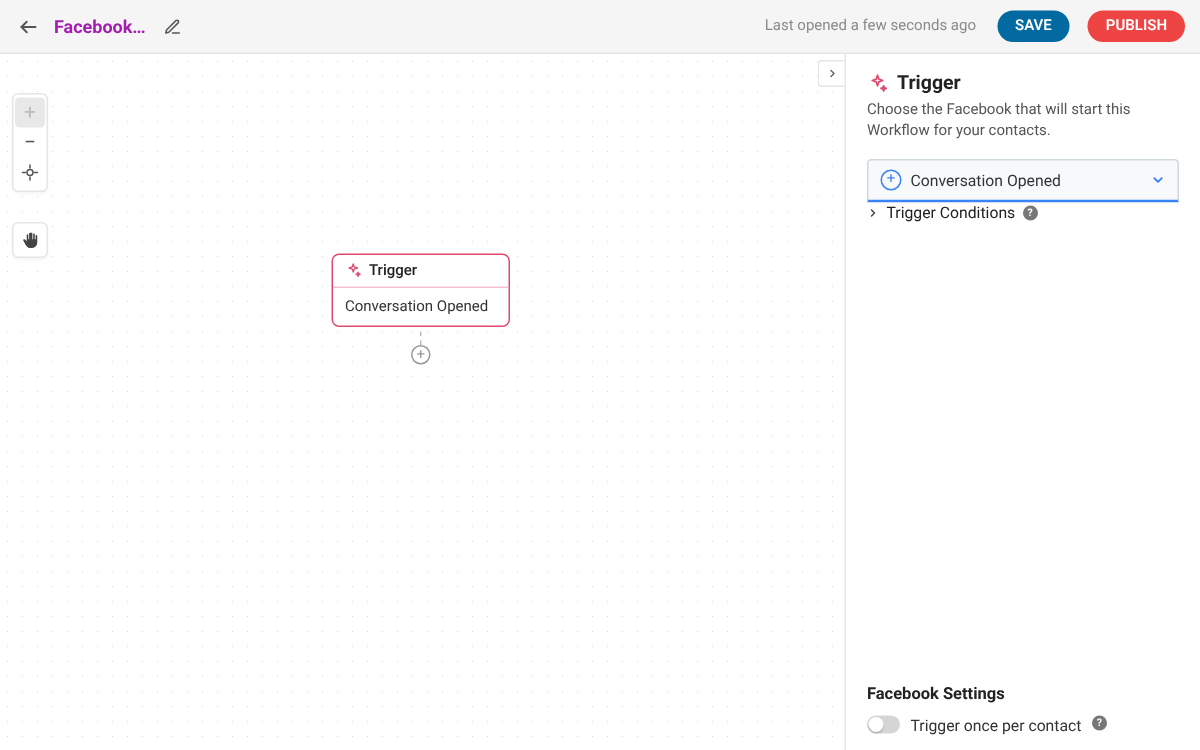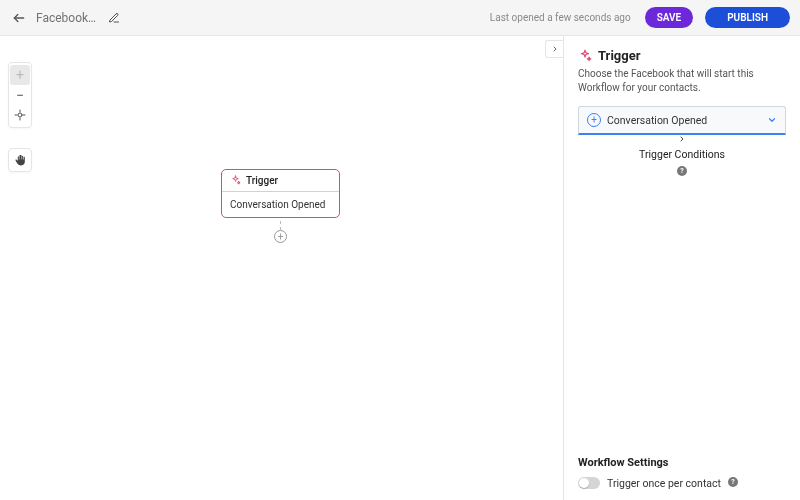--- a/index.html
+++ b/index.html
@@ -1,26 +1,26 @@
 <!DOCTYPE html>
 <html><head>
 <meta charset="utf-8">
 <style>
   * { box-sizing: border-box; margin: 0; padding: 0; font-family: -apple-system, BlinkMacSystemFont, "Segoe UI", Roboto, sans-serif; }
   body { width: 800px; height: 500px; overflow: hidden; background: #fff; }
 
   
   .hdr { height: 36px; background: #f5f5f5; border-bottom: 1px solid #e5e5e5; display: flex; align-items: center; padding: 0 10px; gap: 8px; }
   .hdr .back { width: 18px; height: 18px; display:flex; align-items:center; justify-content:center; cursor:pointer; color:#555; }
-  .hdr .title { font-size: 12px; font-weight: 400; color: #737373; }
+  .hdr .title { font-size: 12px; font-weight: 700; color: #a21caf; }
   .hdr .pencil { width: 16px; height: 16px; display:flex; align-items:center; justify-content:center; cursor:pointer; color:#555; margin-left:2px; }
   .hdr .spacer { flex:1; }
   .hdr .updated { font-size: 10px; color: #8a8a8a; margin-right: 6px; }
-  .btn-save { background:#6d28d9; color:#fff; font-size:10px; font-weight:600; border:none; padding:5px 12px; border-radius: 13px; cursor:pointer; margin-right:4px; }
-  .btn-publish { background:#1d4ed8; color:#fff; font-size:10px; font-weight:600; border:none; padding:5px 22px; border-radius: 13px; cursor:pointer; }
+  .btn-save { background:#0369a1; color:#fff; font-size:10px; font-weight:600; border:none; padding:5px 12px; border-radius: 13px; cursor:pointer; margin-right:4px; }
+  .btn-publish { background:#ef4444; color:#fff; font-size:10px; font-weight:600; border:none; padding:5px 12px; border-radius: 13px; cursor:pointer; }
 
   
   .body { display:flex; height: calc(500px - 36px); }
   .canvas-wrap { position:relative; flex:1; background-image: radial-gradient(#d9d9d9 0.6px, transparent 0.6px); background-size: 10px 10px; background-position: 0 0; border-right:1px solid #e5e5e5; overflow:hidden; }
 
   
   .tool-rail { position:absolute; left:8px; top:26px; width:24px; background:#fff; border:1px solid #e5e5e5; border-radius:4px; display:flex; flex-direction:column; align-items:center; padding:2px 0; box-shadow:0 1px 2px rgba(0,0,0,0.04); }
   .tool-rail .tool { width:20px; height:20px; display:flex; align-items:center; justify-content:center; cursor:pointer; color:#555; font-size:14px; }
   .tool-rail .tool.zoomin { background:#e8e8e8; border-radius:3px; color:#bbb; }
   .hand-rail { position:absolute; left:8px; top:112px; width:24px; height:24px; background:#fff; border:1px solid #e5e5e5; border-radius:4px; display:flex; align-items:center; justify-content:center; cursor:pointer; box-shadow:0 1px 2px rgba(0,0,0,0.04); }
@@ -43,21 +43,21 @@
   .panel-hdr .ptitle { font-size:13px; font-weight:700; color:#222; }
   .panel-sub { font-size:10px; color:#555; line-height:1.35; margin-bottom:12px; }
 
   .dropdown { border:1px solid #d0d7de; border-bottom:2px solid #3b82f6; border-radius:3px 3px 0 0; background:#f7f9fb; padding:6px 8px; display:flex; align-items:center; gap:6px; cursor:pointer; position:relative; }
   .dropdown .dd-text { font-size:10.5px; color:#333; flex:1; }
   .dropdown .dd-icon { width:14px; height:14px; border:1.3px solid #3b82f6; border-radius:50%; display:flex; align-items:center; justify-content:center; color:#3b82f6; font-size:10px; line-height:1; }
   .dropdown .chev { color:#3b82f6; font-size:10px; }
 
   .dd-desc { font-size:9.5px; font-style:italic; color:#666; margin-top:6px; margin-bottom:12px; }
 
-  .cond-row { display:flex; align-items:center; gap:5px; font-size:10.5px; color:#222; cursor:pointer;flex-direction:column; }
+  .cond-row { display:flex; align-items:center; gap:5px; font-size:10.5px; color:#222; cursor:pointer; }
   .cond-row .chev2 { font-size:9px; color:#444; }
   .help { width:10px; height:10px; border-radius:50%; background:#777; color:#fff; font-size:7px; display:flex; align-items:center; justify-content:center; font-weight:700; }
 
   .panel-footer { margin-top:auto; }
   .adv-title { font-size:11px; font-weight:700; color:#222; margin-bottom:8px; }
   .toggle-row { display:flex; align-items:flex-start; gap:7px; font-size:10.5px; color:#333; }
   .toggle { width:22px; height:12px; background:#d5d5d5; border-radius:7px; position:relative; cursor:pointer; }
   .toggle::after { content:""; position:absolute; left:1px; top:1px; width:10px; height:10px; background:#fff; border-radius:50%; box-shadow:0 1px 1px rgba(0,0,0,0.2); }
 
   svg { display:block; }
@@ -156,21 +156,21 @@
       <span class="chev2">
         <svg width="8" height="8" viewBox="0 0 24 24" fill="none" stroke="currentColor" stroke-width="3" stroke-linecap="round" stroke-linejoin="round">
             <polyline points="9 18 15 12 9 6"></polyline>
           </svg>
       </span>
       <span>Trigger Conditions</span>
       <span class="help">?</span>
     </div>
 
     <div class="panel-footer">
-      <div class="adv-title">Workflow Settings</div>
+      <div class="adv-title">Facebook Settings</div>
       <div class="toggle-row">
         <div class="toggle"></div>
         <span>Trigger once per contact</span>
         <span class="help">?</span>
       </div>
     </div>
   </div>
 </div>
 
 </body></html>

